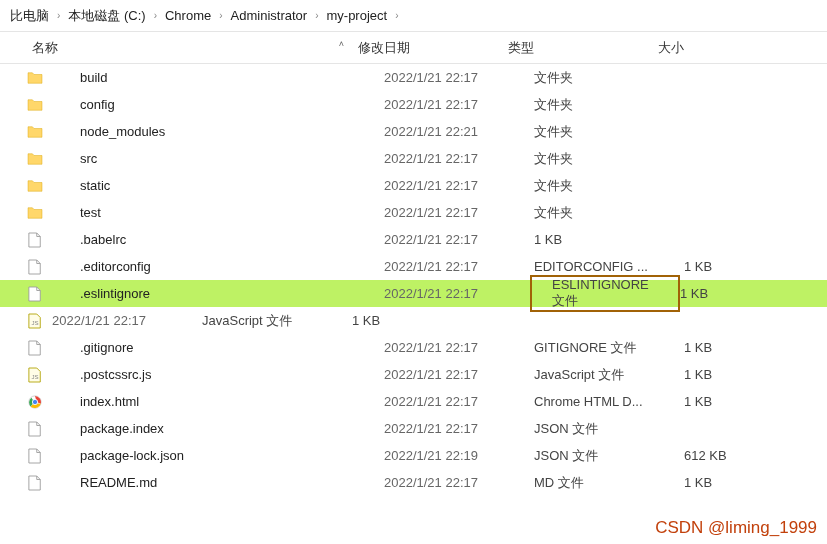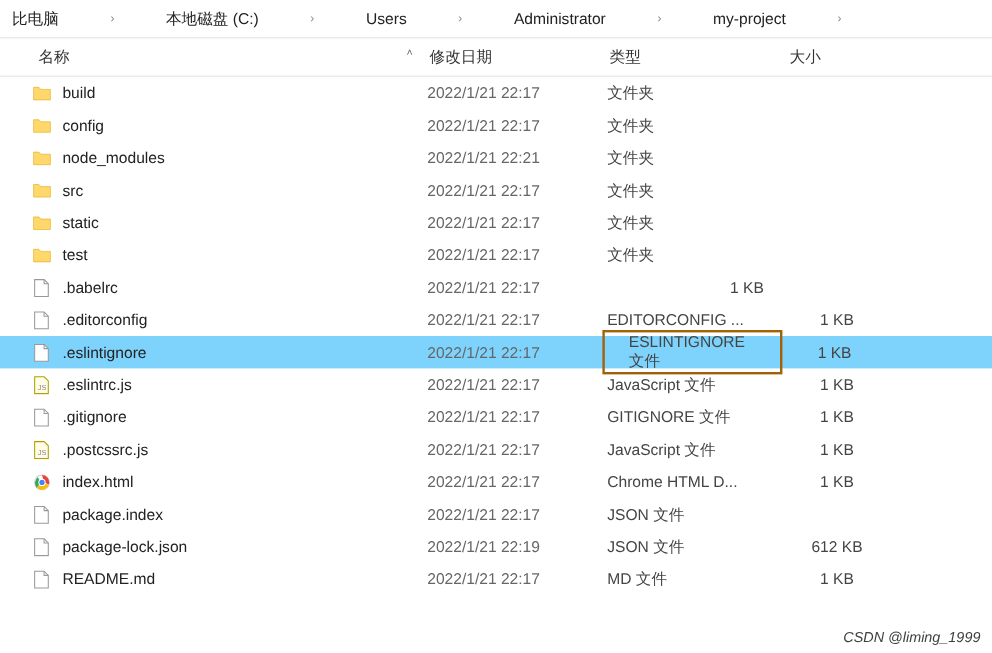--- a/index.html
+++ b/index.html
@@ -1,49 +1,49 @@
 <!DOCTYPE html>
 <html><head>
 <meta charset="utf-8">
 <style>
   * { box-sizing: border-box; margin: 0; padding: 0; }
   body { font-family: "Microsoft YaHei", "Segoe UI", sans-serif; font-size: 13px; color: #222; background: #fff; width: 827px; height: 544px; overflow: hidden; position: relative; }
-  .breadcrumbs { display: flex; align-items: center; height: 32px; padding: 0 6px; border-bottom: 1px solid #e5e5e5; gap: 35px; }
+  .breadcrumbs { display: flex; align-items: center; height: 32px; padding: 0 6px; border-bottom: 1px solid #e5e5e5; }
   .breadcrumbs .seg { padding: 2px 4px; cursor: default; }
   .breadcrumbs .chev { color: #888; margin: 0 4px; font-size: 10px; }
   .columns { display: flex; height: 32px; align-items: center; border-bottom: 1px solid #e5e5e5; }
   .col { padding: 4px 8px; position: relative; color: #333; }
   .col.name { width: 350px; padding-left: 32px; }
   .col.date { width: 150px; }
   .col.type { width: 150px; }
   .col.size { flex: 1; text-align: left; }
   .col .sort { position: absolute; right: 6px; top: 4px; font-size: 9px; color: #666; }
   .files { height: calc(100% - 64px); overflow: hidden; }
   .row { display: flex; align-items: center; height: 27px; padding: 0 8px; }
-  .row.selected { background: #7dd3fc; }
+  .row.selected { background: #bef264; }
   .row .icon { width: 18px; height: 18px; margin-right: 8px; display: inline-flex; align-items: center; justify-content: center; margin-left: 18px; }
-  .row .name { width: 304px; }
+  .row .name { width: 304px; margin-left: 28px; }
   .row .date { width: 150px; color: #666; }
   .row .type { width: 150px; color: #444; }
   .row.selected .type { border: 2px solid #a16207; padding: 0 20px; margin-left: -4px; }
-  .row .size { flex: 1; text-align: center; padding-right: 80px; color: #444; }
-  .watermark { position: absolute; right: 10px; bottom: 6px; color: #404040; font-size: 12px; font-style: italic; pointer-events: none; }
+  .row .size { flex: 1; text-align: left; padding-right: 80px; color: #444; }
+  .watermark { position: absolute; right: 10px; bottom: 6px; color: #c2410c; font-size: 17px; pointer-events: none; }
   
   .folder-svg { width: 16px; height: 14px; }
   .file-svg { width: 14px; height: 16px; }
 </style>
 </head>
 <body>
 
 <div class="breadcrumbs">
   <span class="seg">比电脑</span>
   <span class="chev">›</span>
   <span class="seg">本地磁盘 (C:)</span>
   <span class="chev">›</span>
-  <span class="seg">Users</span>
+  <span class="seg">Chrome</span>
   <span class="chev">›</span>
   <span class="seg">Administrator</span>
   <span class="chev">›</span>
   <span class="seg">my-project</span>
   <span class="chev">›</span>
 </div>
 
 <div class="columns">
   <div class="col name">
     <span>名称</span>
@@ -158,21 +158,20 @@
       <span class="date">2022/1/21 22:17</span>
       <span class="type">ESLINTIGNORE 文件</span>
       <span class="size">1 KB</span>
     </div>
     <div class="row">
       <span class="icon">
         <svg class="file-svg" viewBox="0 0 16 16">
           <use href="#ico-js"></use>
         </svg>
       </span>
-      <span class="name">.eslintrc.js</span>
       <span class="date">2022/1/21 22:17</span>
       <span class="type">JavaScript 文件</span>
       <span class="size">1 KB</span>
     </div>
     <div class="row">
       <span class="icon">
         <svg class="file-svg" viewBox="0 0 16 16">
           <use href="#ico-file"></use>
         </svg>
       </span>

